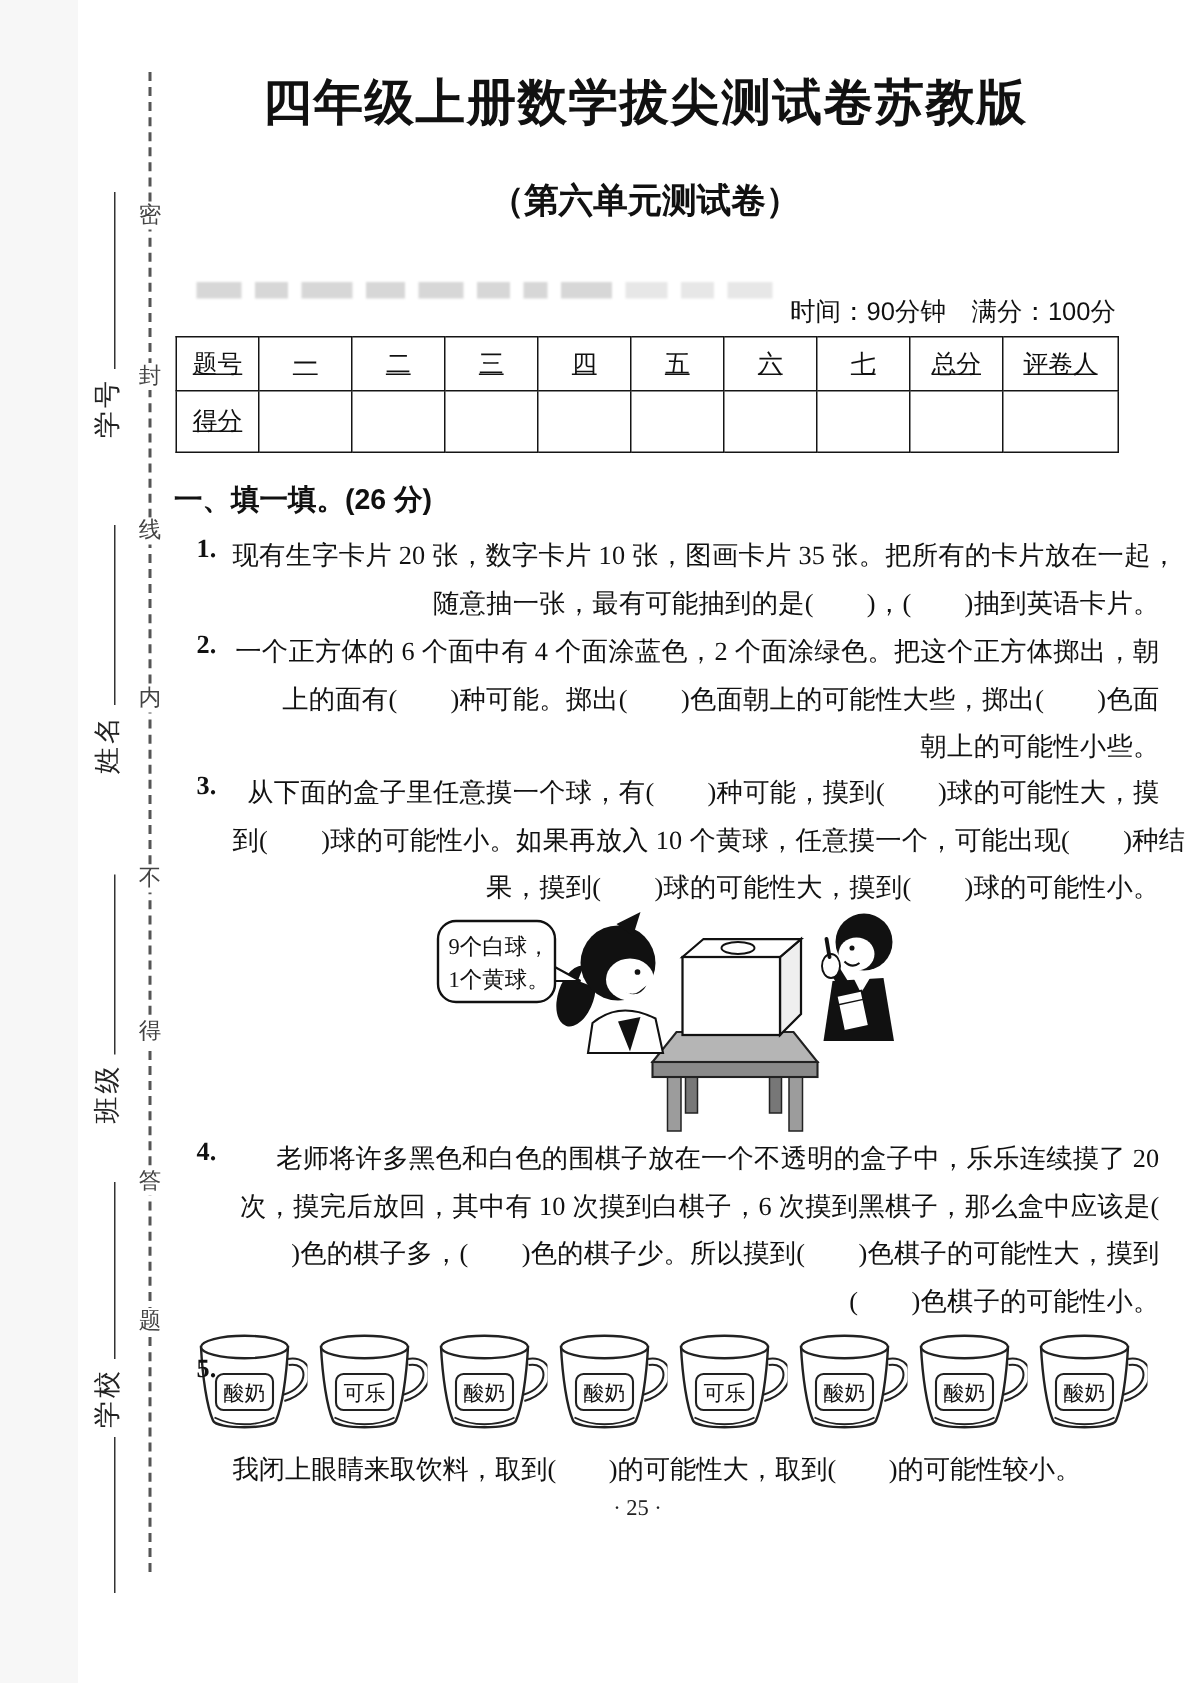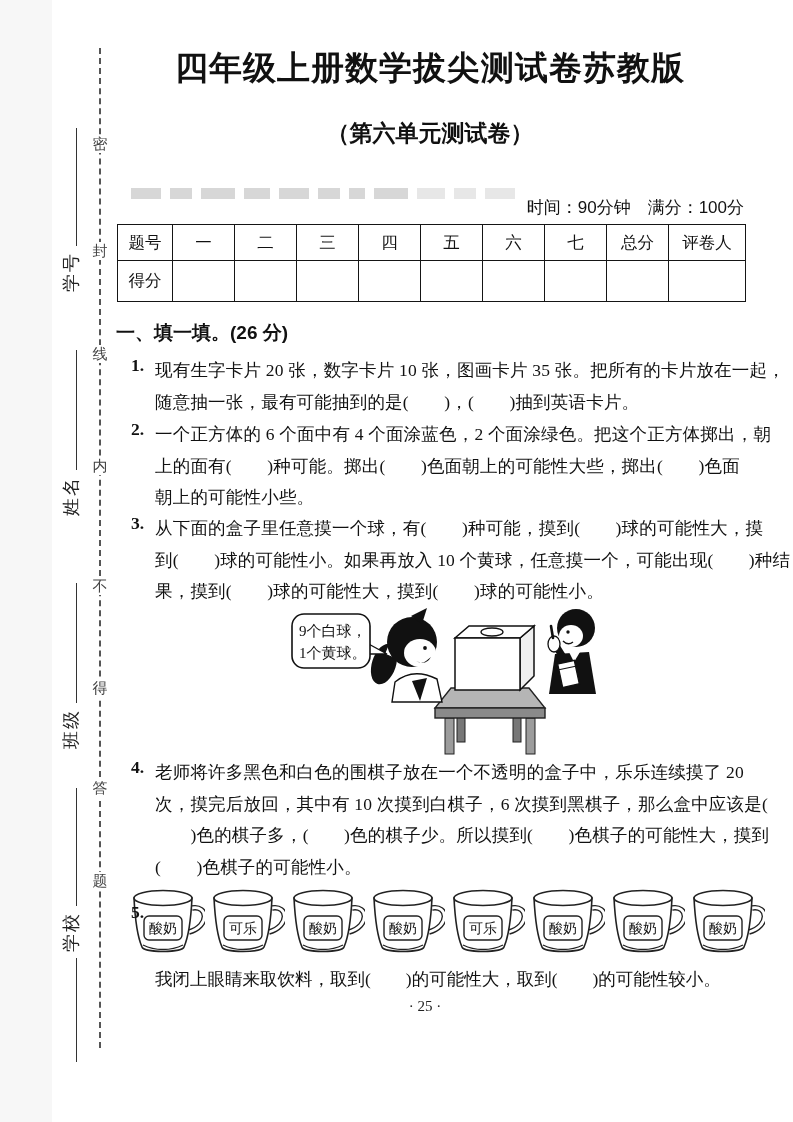--- a/index.html
+++ b/index.html
@@ -22,32 +22,32 @@
          font-family:"Liberation Sans",sans-serif;font-weight:700;font-size:33px;letter-spacing:1px;}
   .subtitle{position:absolute;top:118px;left:95px;width:670px;text-align:center;
             font-family:"Liberation Sans",sans-serif;font-weight:700;font-size:23px;}
   .wm{position:absolute;top:188px;left:131px;display:flex;gap:9px;filter:blur(0.7px);}
   .wm span{height:11px;display:inline-block;background:#d7d7d7;}
   .wm span.lt{background:#e7e7e7;}
   .meta{position:absolute;top:196px;left:380px;width:364px;text-align:right;
         font-family:"Liberation Sans",sans-serif;font-size:17px;color:#111;}
 
   
-  .score-table{position:absolute;top:224px;left:117px;border-collapse:collapse;table-layout:fixed;width:628px;}
+  .score-table{position:absolute;top:224px;left:117px;border-collapse:collapse;table-layout:fixed;width:628px;text-decoration:underline;}
   .score-table td{border:1.6px solid #151515;text-align:center;vertical-align:middle;
                   font-family:"Liberation Sans",sans-serif;font-size:16.5px;color:#111;padding:0;}
   .score-table tr.st-head td{height:35px;}
   .score-table tr.st-body td{height:40px;}
 
   
   .section-heading{position:absolute;left:116px;top:320px;
                    font-family:"Liberation Sans",sans-serif;font-weight:700;font-size:19px;}
   .question{position:absolute;left:117px;width:656px;font-size:17.5px;}
   .qnum{position:absolute;left:14px;top:0;font-weight:700;}
-  .qlines{margin-left:38px;}
+  .qlines{margin-left:38px;text-align:right;}
   .qlines .qline{line-height:31.6px;white-space:nowrap;letter-spacing:0.2px;}
 
   
   .illus{position:absolute;left:283px;top:602px;}
   .bubble-text{font-family:"Liberation Serif",serif;font-size:15px;fill:#111;}
 
   
   .cups-row{display:flex;gap:6px;margin-left:14px;}
   .cup-label{font-family:"Liberation Serif",serif;font-size:14px;fill:#111;}
   .q5-line{margin-left:38px;margin-top:6px;line-height:31.6px;white-space:nowrap;}

